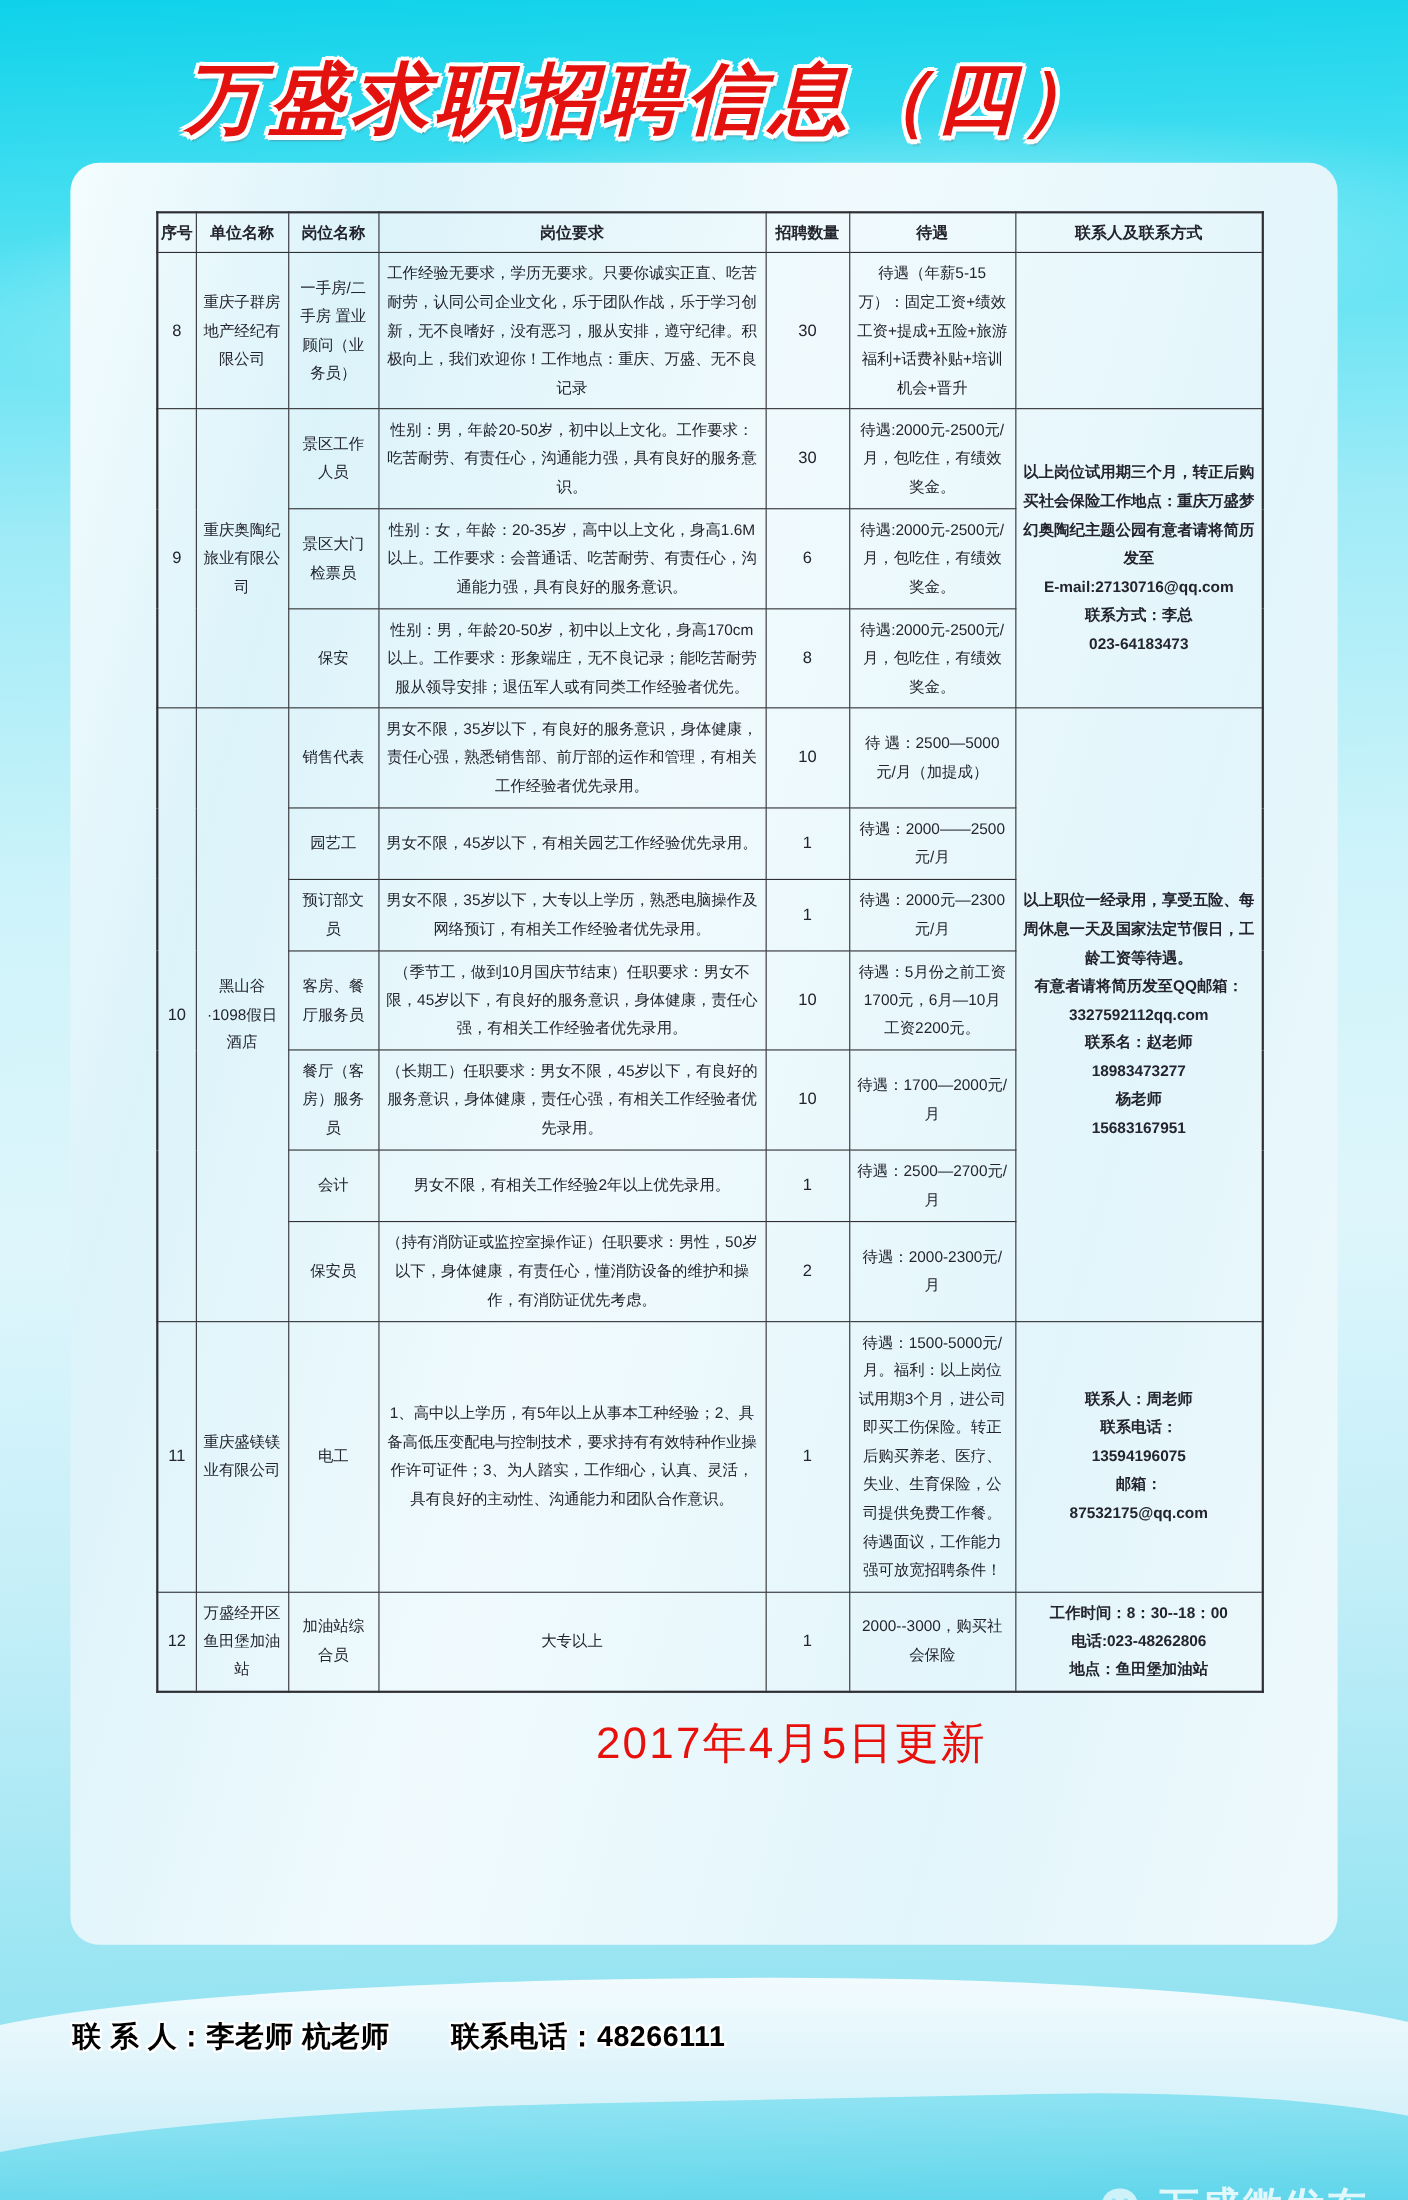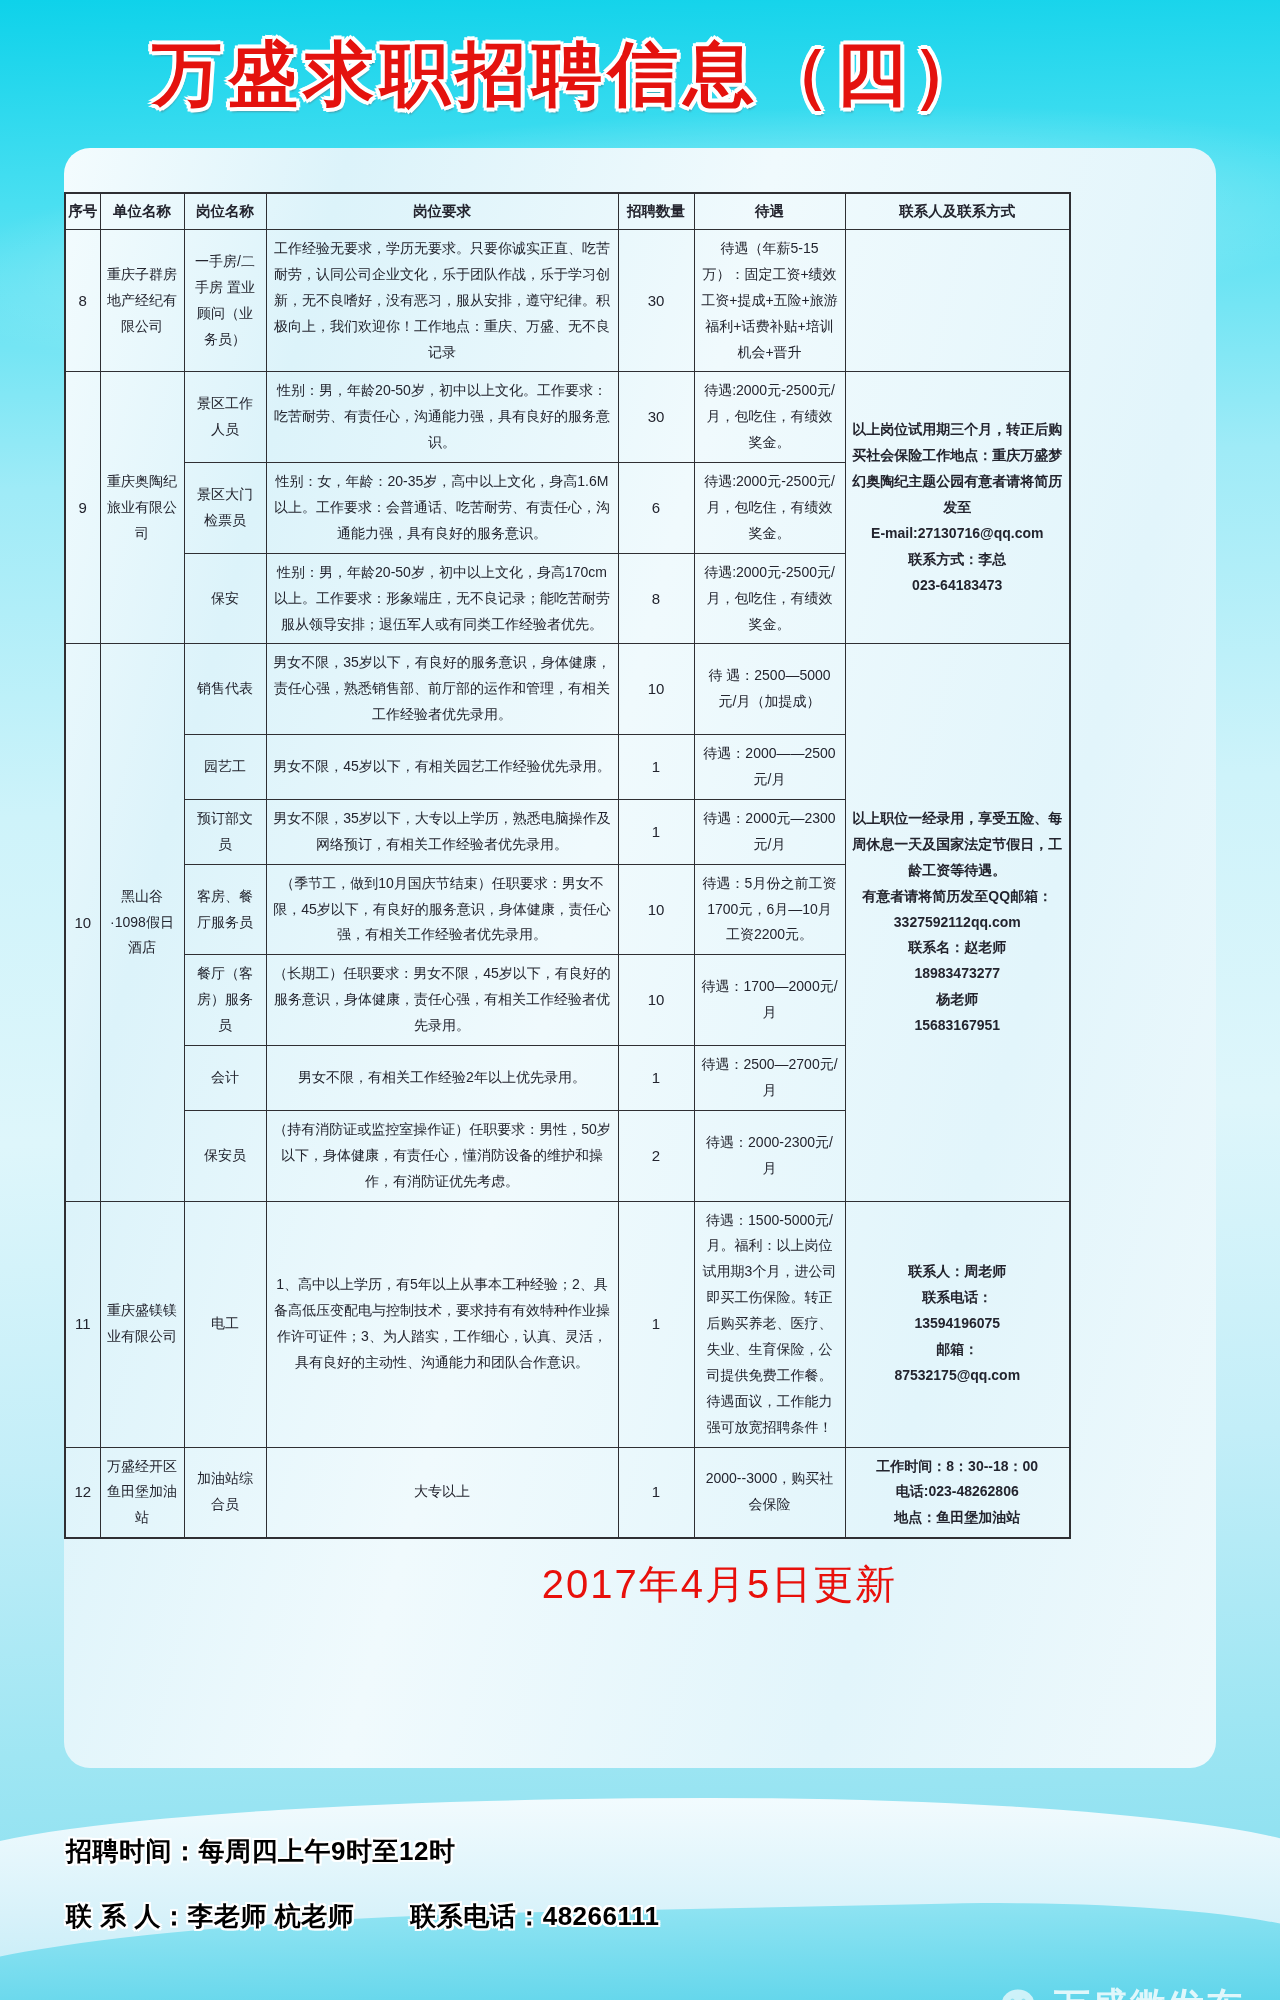--- a/index.html
+++ b/index.html
@@ -7,35 +7,36 @@
     width:1280px;height:2000px;position:relative;overflow:hidden;
     font-family:"Liberation Sans","DejaVu Sans",sans-serif;
     background:linear-gradient(178deg,#0ed2ea 0%,#49dff1 10%,#9febf7 24%,#cef3fa 40%,#def6fb 56%,#c3eef8 72%,#9fe6f3 86%,#7fdcee 100%);
   }
   .swoosh-top{
     position:absolute;top:110px;left:-120px;width:1540px;height:260px;
     background:radial-gradient(ellipse at center,rgba(255,255,255,.55),rgba(255,255,255,0) 68%);
     transform:rotate(-4deg);pointer-events:none;
   }
   .title{
-    position:absolute;top:28px;left:0;width:1140px;margin:0;text-align:center;
+    position:absolute;top:28px;left:0;width:1140px;margin:16px;text-align:center;
     font-size:70px;font-weight:bold;letter-spacing:6px;color:#e4120e;
     text-shadow:
       -3px -3px 0 #fff,3px -3px 0 #fff,-3px 3px 0 #fff,3px 3px 0 #fff,
       -4px 0 0 #fff,4px 0 0 #fff,0 -4px 0 #fff,0 4px 0 #fff,
       2px 5px 2px rgba(120,0,0,.25);
     z-index:2;
+    font-style:italic;
   }
   .panel{
     position:absolute;top:148px;left:64px;width:1152px;min-height:1620px;
     background:linear-gradient(105deg,#f4fcfe 0%,#dcf3fa 18%,#f0fafd 45%,#e2f5fb 75%,#eff9fc 100%);
     border-radius:26px;z-index:1;padding-top:44px;box-sizing:border-box;
   }
   .jobs{
-    border-collapse:collapse;table-layout:fixed;width:1005px;
+    border-collapse:collapse;table-layout:fixed;width:1005px;margin-left:78px;
     font-size:14px;color:#23242e;background:transparent;
     border:2px solid #2f2f33;
   }
   .jobs th,.jobs td{border:1px solid #2f2f33;overflow:hidden;}
   .jobs th{font-size:14.5px;font-weight:600;padding:8px 2px;text-align:center;}
   .jobs td{padding:6px 6px;line-height:1.85;vertical-align:middle;text-align:center;word-break:break-word;}
   .c-no,.c-count{font-size:15px;}
   .c-company{padding:6px 3px;}
   .c-contact{white-space:pre-line;line-height:1.9;padding:6px 4px;font-weight:bold;}
   .c-salary{padding:6px 4px;}
@@ -207,23 +208,20 @@
         </tr>
       </tbody>
   </table>
   <div class="update-date">2017年4月5日更新</div>
 </div>
 
 <div class="band-footer"></div>
 <div class="wave-bottom"></div>
 
 <div class="footer">
-  <div class="f-line f-line1">
-    <span>招聘时间：</span><span>每周四上午9时至12时</span>
-  </div>
   <div class="f-line f-line3">
     <span>联 系 人：</span><span>李老师 杭老师</span><span class="f-gap"></span><span>联系电话：</span><span>48266111</span>
   </div>
 </div>
 
 <div class="watermark">
   <span>
     <svg width="44" height="40" viewBox="0 0 44 40">
       <ellipse cx="18" cy="16" rx="16" ry="13.5" fill="rgba(255,255,255,0.85)"></ellipse>
       <path d="M10 27 L8 35 L17 29 Z" fill="rgba(255,255,255,0.85)"></path>

